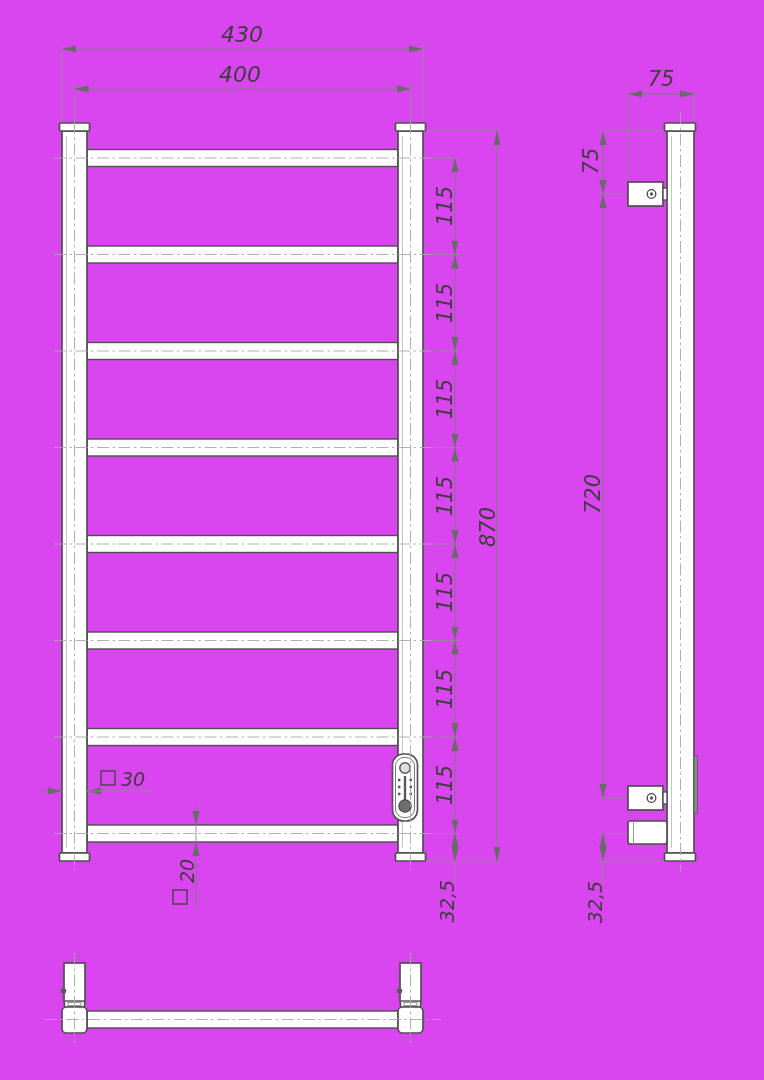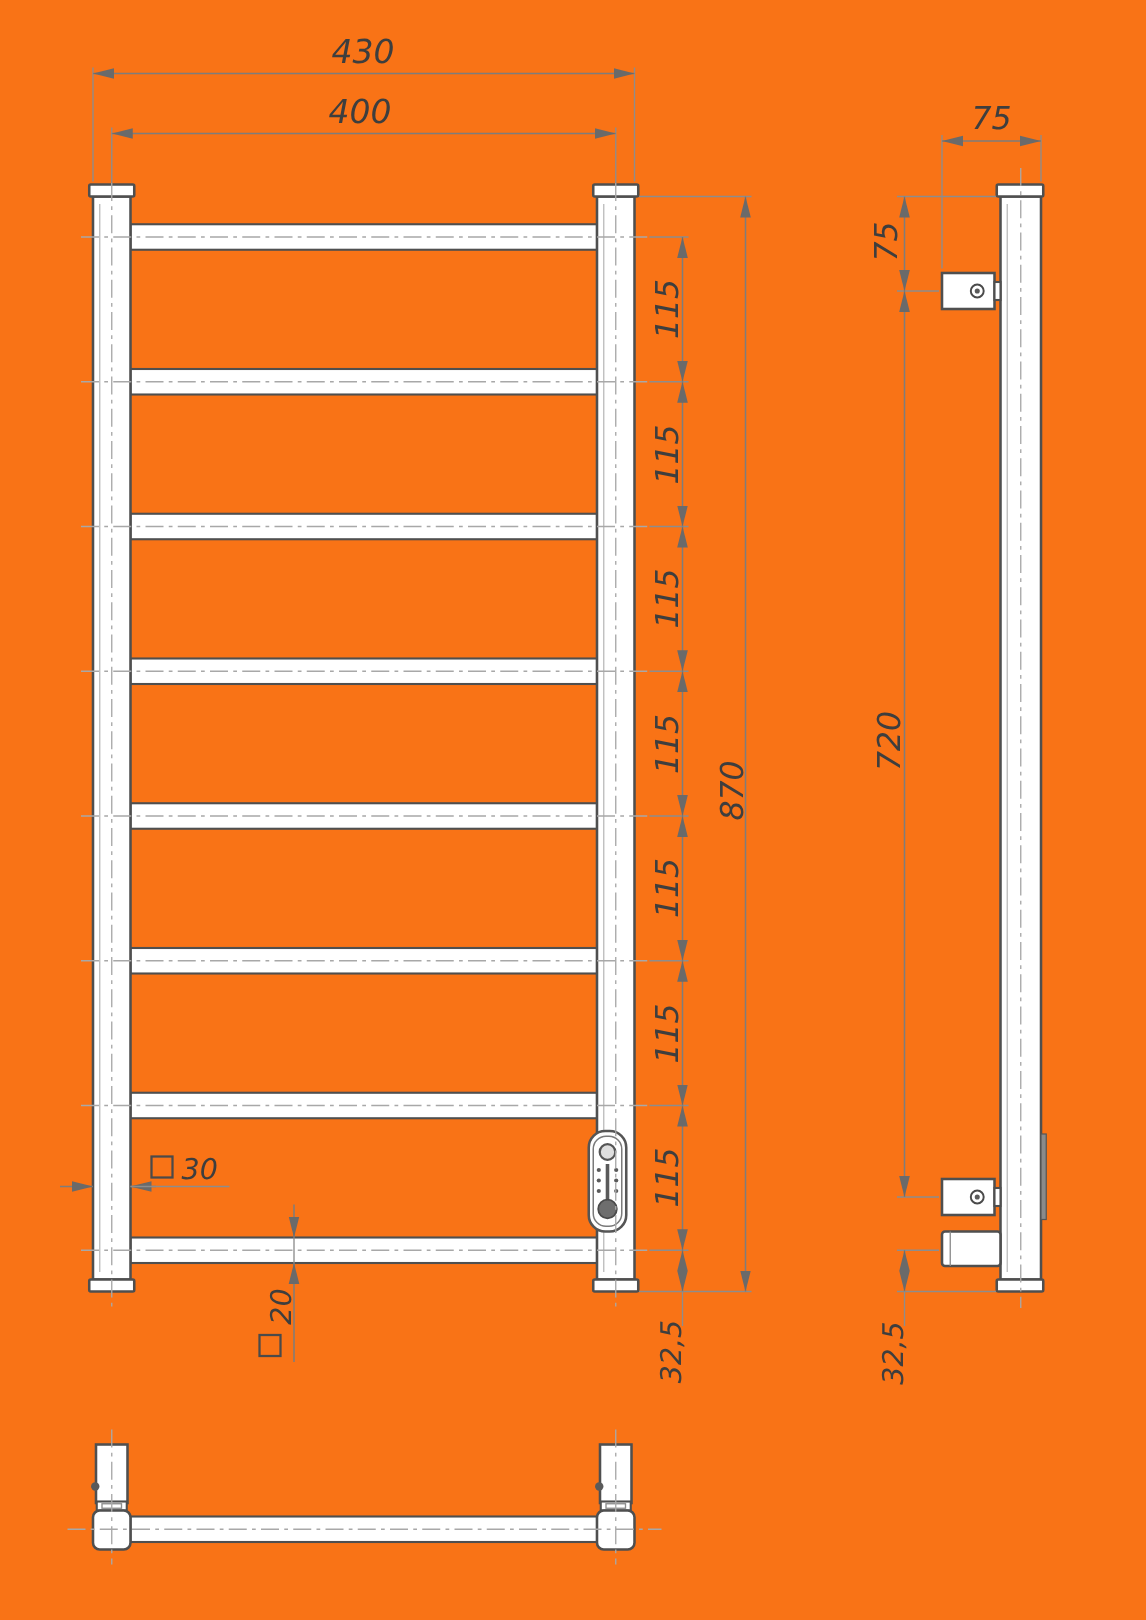--- a/index.html
+++ b/index.html
@@ -1,16 +1,16 @@
 <!DOCTYPE html>
 <html><head>
 <meta charset="utf-8">
 <style>
   html,body{margin:0;padding:0;background:#ffffff;}
-  .sheet{position:relative;width:764px;height:1080px;background:#f97316;overflow:hidden;
+  .sheet{position:relative;width:764px;height:1080px;background:#d946ef;overflow:hidden;
          font-family:"DejaVu Sans",sans-serif;}
   svg{display:block;}
   .obj{stroke:#4f4f4f;stroke-width:1.7;fill:#ffffff;}
   .obj-thin{stroke:#4f4f4f;stroke-width:1.4;fill:#ffffff;}
   .edge{stroke:#bdbdbd;stroke-width:0.9;fill:none;}
   .cl{stroke:#a8a8a8;stroke-width:0.9;fill:none;stroke-dasharray:12 3.5 2.5 3.5;}
   .dim{stroke:#7d7d7d;stroke-width:1;fill:none;}
   .ext{stroke:#8d8d8d;stroke-width:0.9;fill:none;}
   .dim-label{font-family:"DejaVu Sans",sans-serif;font-style:italic;fill:#3e3e3e;
              font-size:21px;}

